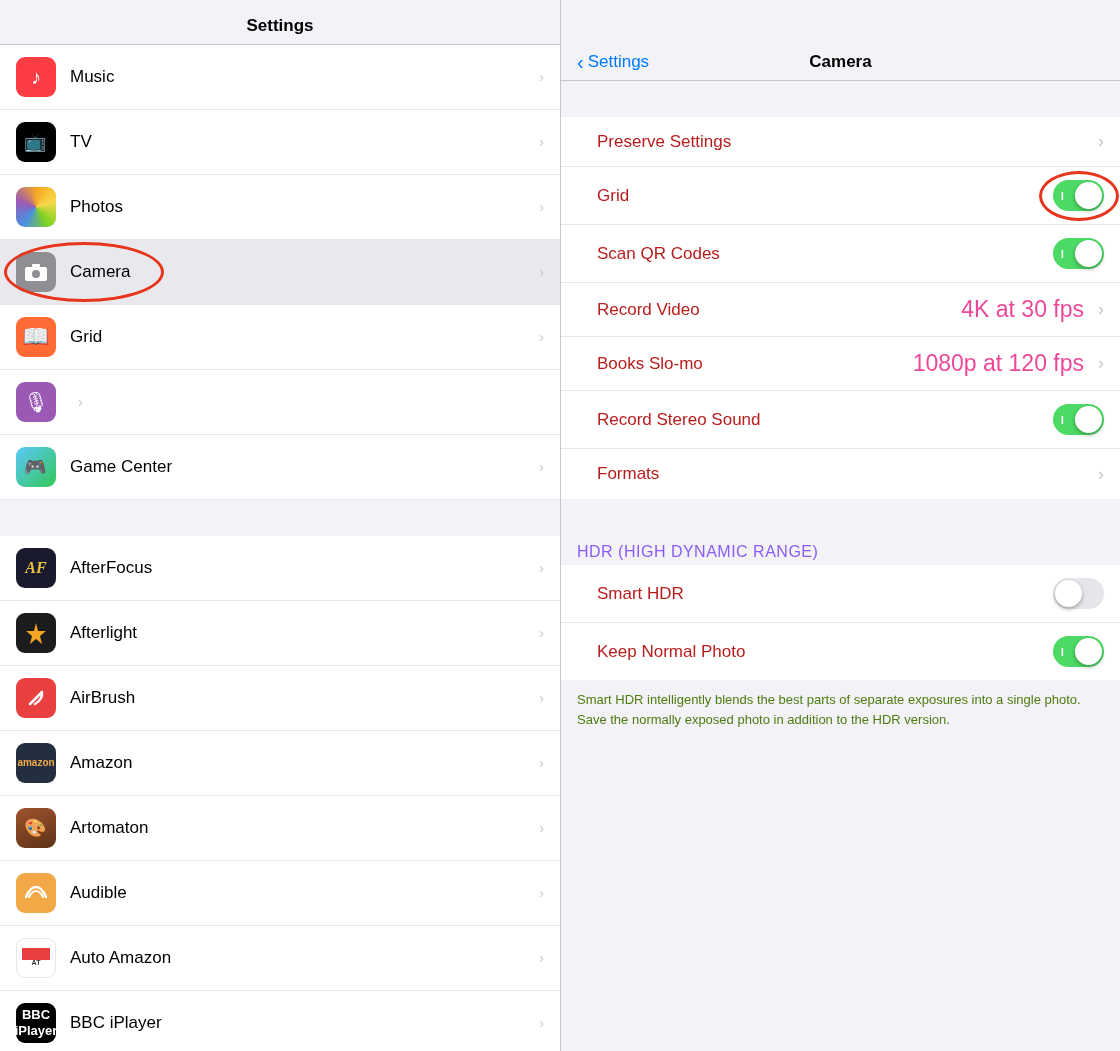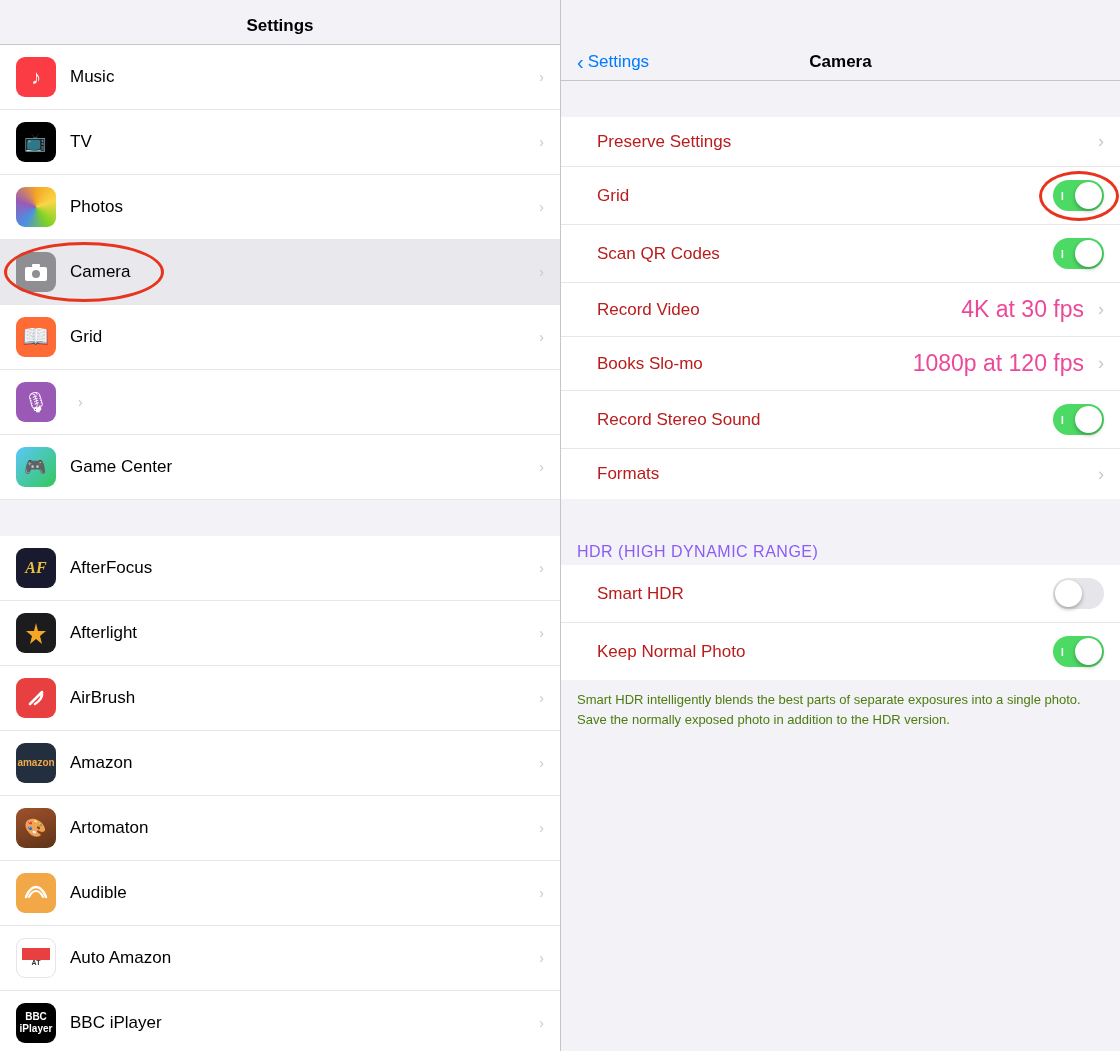--- a/index.html
+++ b/index.html
@@ -401,21 +401,21 @@
           <rect x="0" y="0" width="28" height="8" fill="#e84040"></rect>
           <text x="14" y="17" text-anchor="middle" font-size="7" font-weight="700" fill="#333">AT</text>
         </svg>
       </div>
       <span class="item-label">Auto Amazon</span>
       <span class="chevron">›</span>
     </li>
 
     <li class="settings-item">
       <div class="app-icon" style="background:#000; border-radius:9px; display:flex; align-items:center; justify-content:center;">
-        <span style="color:#fff; font-size:10px; font-weight:700; line-height:1.2; text-align:center;">BBC<br>iPlayer</span>
+        <span style="color:#fff; font-size:13px; font-weight:700; line-height:1.2; text-align:center;">BBC<br>iPlayer</span>
       </div>
       <span class="item-label">BBC iPlayer</span>
       <span class="chevron">›</span>
     </li>
 
   </ul>
 </div>
 
 <div class="right-panel">
 

